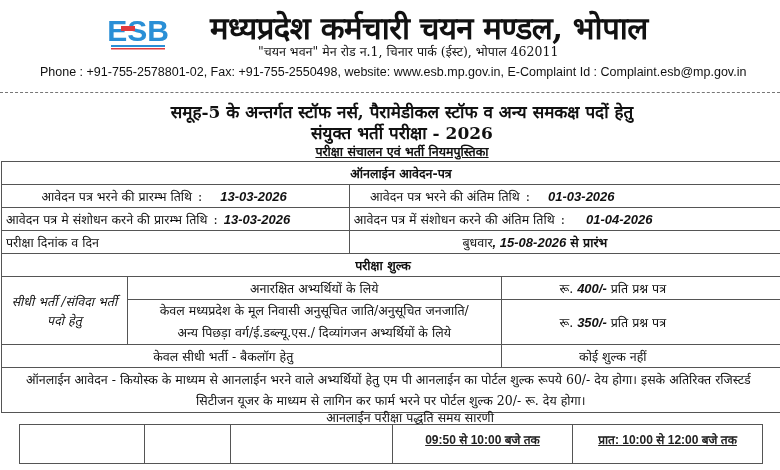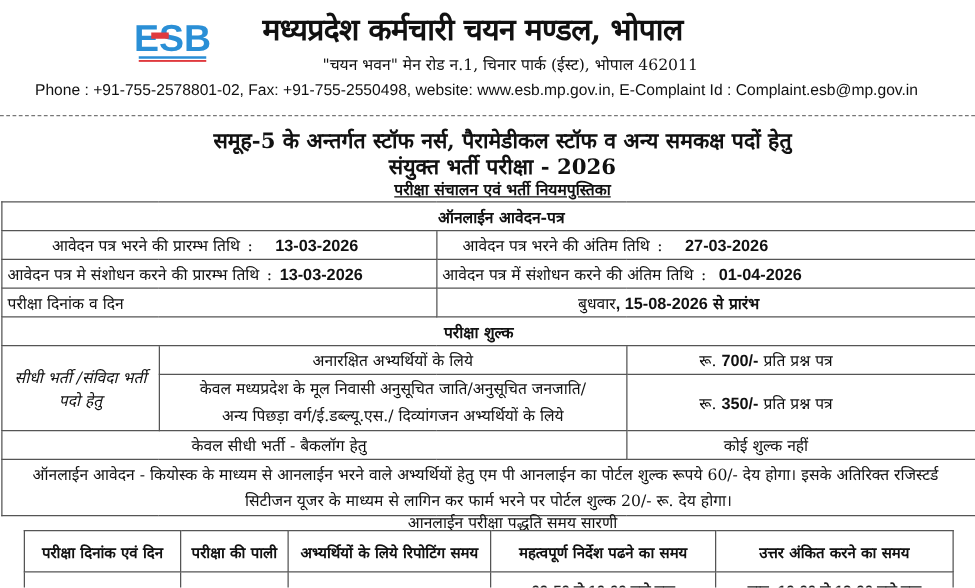--- a/index.html
+++ b/index.html
@@ -7,49 +7,49 @@
       width: 780px; height: 470px; overflow: hidden; background: #ffffff;
       font-family: "Liberation Serif", "DejaVu Serif", serif; color: #111;
       position: relative;
     }
     .abs { position: absolute; }
     
     .logo {
       left: 103px; top: 14px; width: 70px; height: 38px;
     }
     .org-title {
-      left: 210px; top: 6px; font-size: 24px; font-weight: bold; white-space: nowrap;
+      left: 210px; top: 6px; font-size: 31px; font-weight: bold; white-space: nowrap;
       font-family: "DejaVu Serif", serif; letter-spacing: -0.5px;
     }
     .address {
       left: 258px; top: 43px; font-size: 12.5px; white-space: nowrap;
       font-family: "DejaVu Serif", serif;
     }
     .contact {
-      left: 28px; top: 65px; font-size: 12.5px; white-space: nowrap;
+      left: 40px; top: 65px; font-size: 12.5px; white-space: nowrap;
       font-family: "Liberation Sans", sans-serif;
     }
     .dash-line {
       left: 0; top: 92px; width: 780px; border-top: 1.5px dashed #777;
     }
     .doc-title {
       left: 0; width: 780px; text-align: center; font-weight: bold; white-space: nowrap;
       font-family: "DejaVu Serif", serif;
     }
     .t1 { top: 100px; font-size: 17px; left: 12px; }
     .t2 { top: 121px; font-size: 17px; left: 12px; }
     .t3 { top: 143px; font-size: 12.5px; left: 12px; }
     
     .grid { border-collapse: collapse; }
     .grid td {
       border: 1.3px solid #555; padding: 0 4px; font-size: 12.5px; height: 22px;
       font-family: "DejaVu Serif", serif; white-space: nowrap; vertical-align: middle;
     }
     .main-table { left: 1px; top: 161px; width: 800px; }
-    .bold-num { font-family: "Liberation Sans", sans-serif; font-weight: bold; font-size: 13px; }
+    .bold-num { font-family: "Liberation Sans", sans-serif; font-weight: bold; font-size: 13px; font-style: italic; }
     .center { text-align: center; }
     .section-head { text-align: center; font-weight: bold; }
     .lbl { display: inline-block; text-align: right; }
     .colon { display: inline-block; margin: 0 6px; }
     .sched-caption {
       left: 0; width: 780px; top: 409px; text-align: center; font-size: 12.5px;
       font-family: "DejaVu Serif", serif; padding-left: 20px;
     }
     .sched-table { left: 19px; top: 424px; }
     .sched-table td { height: 32px; font-weight: bold; text-align: center; font-size: 12px; }
@@ -84,47 +84,47 @@
   </colgroup>
   <tbody>
       <tr>
     <td colspan="4" class="section-head">ऑनलाईन आवेदन-पत्र</td>
   </tr>
   <tr>
     <td colspan="2">
       <span class="lbl" style="width:186px">आवेदन पत्र भरने की प्रारम्भ तिथि</span><span class="colon">:</span><span class="bold-num" style="margin-left:12px">13-03-2026</span>
     </td>
     <td colspan="2">
-      <span class="lbl" style="width:166px">आवेदन पत्र भरने की अंतिम तिथि</span><span class="colon">:</span><span class="bold-num" style="margin-left:12px">27-03-2026</span>
+      <span class="lbl" style="width:166px">आवेदन पत्र भरने की अंतिम तिथि</span><span class="colon">:</span><span class="bold-num" style="margin-left:12px">01-03-2026</span>
     </td>
   </tr>
   <tr>
     <td colspan="2">
       <span class="lbl">आवेदन पत्र मे संशोधन करने की प्रारम्भ तिथि</span><span class="colon">:</span><span class="bold-num">13-03-2026</span>
     </td>
     <td colspan="2">
-      <span class="lbl">आवेदन पत्र में संशोधन करने की अंतिम तिथि</span><span class="colon">:</span><span class="bold-num" style="margin-left:4px">01-04-2026</span>
+      <span class="lbl">आवेदन पत्र में संशोधन करने की अंतिम तिथि</span><span class="colon">:</span><span class="bold-num" style="margin-left:15px">01-04-2026</span>
     </td>
   </tr>
   <tr>
     <td colspan="2">परीक्षा दिनांक व दिन</td>
     <td colspan="2" class="center" style="padding-left:0;padding-right:80px;">
       <span>बुधवार</span><span class="bold-num">, </span><span class="bold-num">15-08-2026</span>
       <b>से प्रारंभ</b>
     </td>
   </tr>
   <tr>
     <td colspan="4" class="section-head" style="padding-right:40px">परीक्षा शुल्क</td>
   </tr>
   <tr>
     <td rowspan="2" class="center" style="white-space:normal; line-height:19px;font-style:italic;">सीधी भर्ती /संविदा भर्ती पदो हेतु</td>
     <td colspan="2" class="center">अनारक्षित अभ्यर्थियों के लिये</td>
     <td class="center" style="padding-right:80px">
       <span>रू.</span>
-      <span class="bold-num">700/-</span>
+      <span class="bold-num">400/-</span>
       <span>प्रति प्रश्न पत्र</span>
     </td>
   </tr>
   <tr>
     <td colspan="2" class="center" style="line-height:22px; height:44px;">
       <div>केवल मध्यप्रदेश के मूल निवासी अनुसूचित जाति/अनुसूचित जनजाति/</div>
       <div>अन्य पिछड़ा वर्ग/ई.डब्ल्यू.एस./ दिव्यांगजन अभ्यर्थियों के लिये</div>
     </td>
     <td class="center" style="padding-right:80px">
       <span>रू.</span>
@@ -148,27 +148,20 @@
 <div class="abs sched-caption">आनलाईन परीक्षा पद्धति समय सारणी</div>
 <table class="abs grid sched-table">
   <colgroup>
     <col style="width:125px">
       <col style="width:86px">
       <col style="width:162px">
       <col style="width:180px">
       <col style="width:190px">
   </colgroup>
   <tbody>
-      <tr>
-    <td>परीक्षा दिनांक एवं दिन</td>
-    <td>परीक्षा की पाली</td>
-    <td>अभ्यर्थियों के लिये रिपोटिंग समय</td>
-    <td>महत्वपूर्ण निर्देश पढने का समय</td>
-    <td>उत्तर अंकित करने  का समय</td>
-  </tr>
   <tr>
     <td></td>
     <td></td>
     <td></td>
     <td style="vertical-align:top; padding-top:6px;"><span class="partial">09:50 से 10:00 बजे तक</span></td>
     <td style="vertical-align:top; padding-top:6px;"><span class="partial">प्रात: 10:00 से 12:00 बजे तक</span></td>
   </tr>
 </tbody>
   </table>
 

